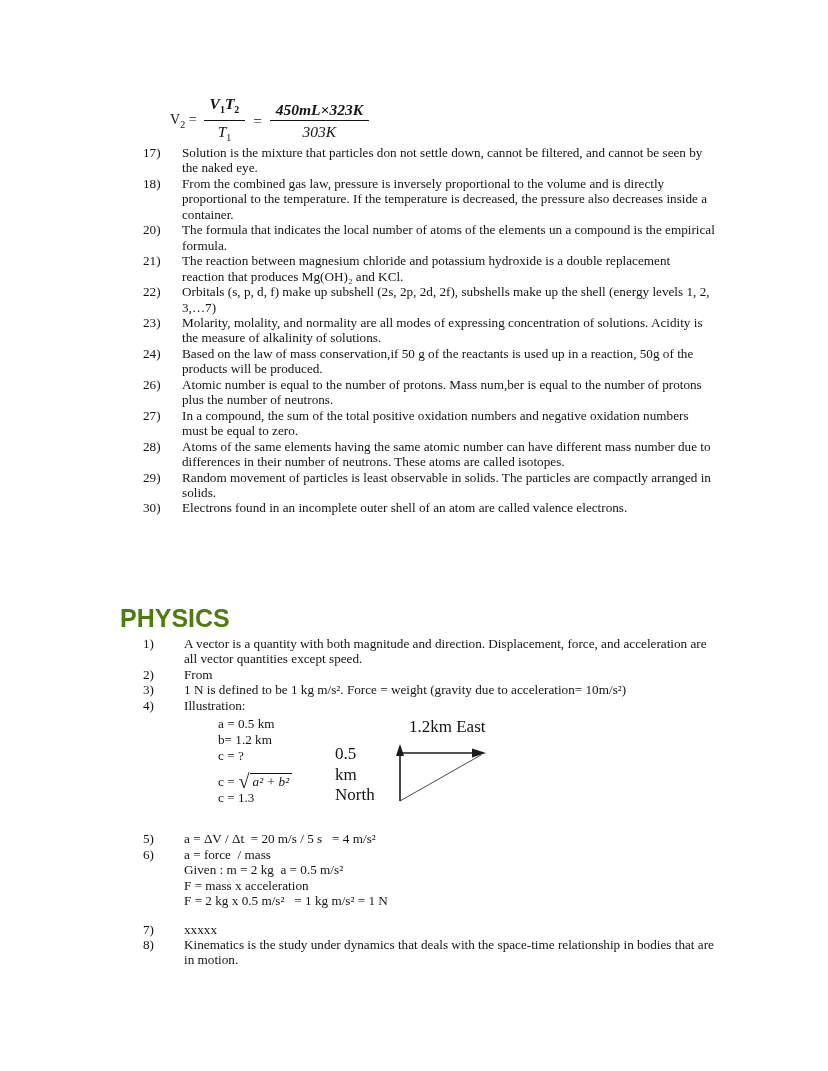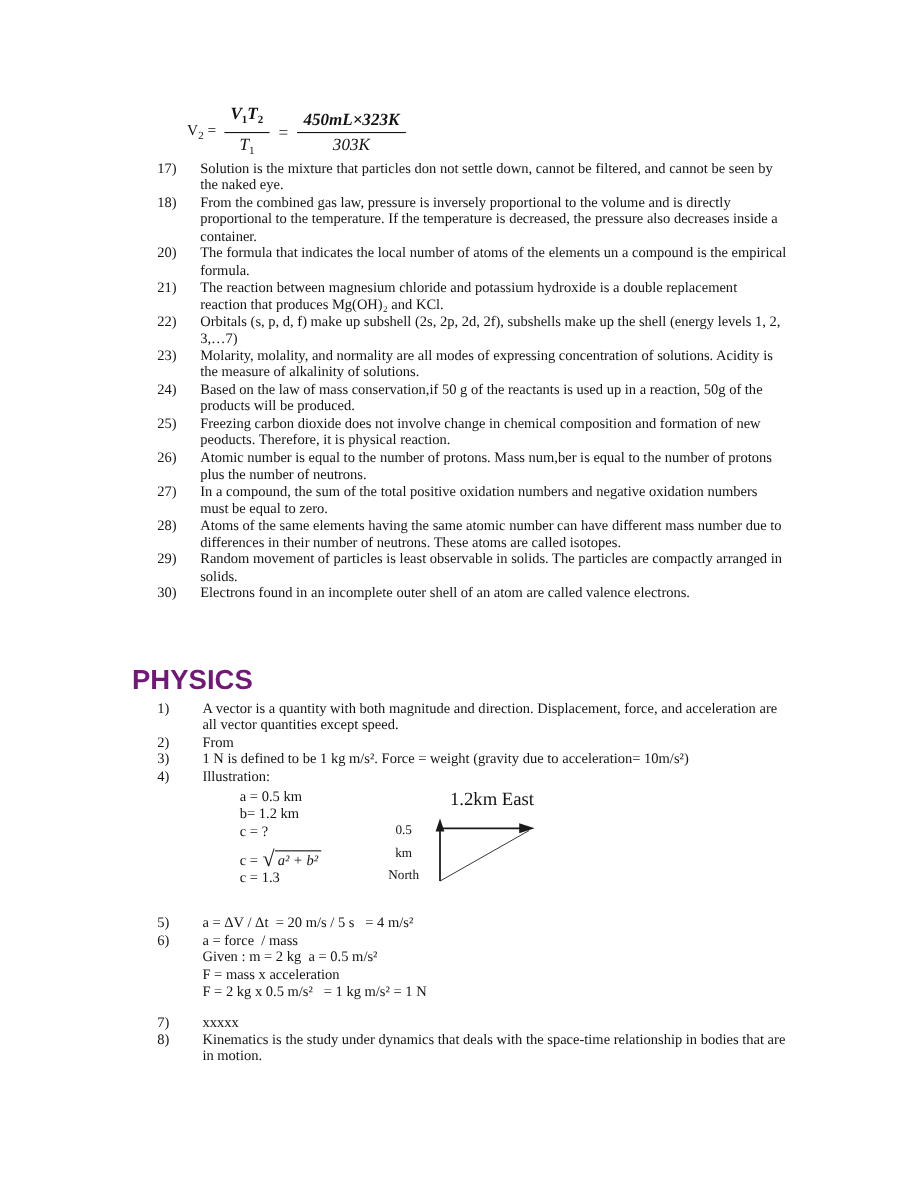--- a/index.html
+++ b/index.html
@@ -27,31 +27,31 @@
   .phys-list{left:143px;top:636px;width:572px;}
   .li{display:flex;align-items:flex-start;gap:12px;}
   .li .num{flex:none;width:27px;}
   .phys-list .li .num{width:29px;}
   .li .txt{flex:1;white-space:pre-wrap;}
   .gap-before{margin-top:13px;}
   
   .physics-heading{
     position:absolute;left:120px;top:604px;margin:0;
     font-family:"Liberation Sans","DejaVu Sans",sans-serif;
-    font-size:25px;font-weight:bold;letter-spacing:0px;color:#701a75;
+    font-size:25px;font-weight:bold;letter-spacing:0px;color:#4d7c0f;
   }
   
   .illustration{position:relative;height:106px;margin:3px 0 9px 0;}
   .calc{position:absolute;left:75px;top:0;line-height:16px;}
   .calc .sqrt-line{height:24px;display:flex;align-items:flex-end;padding-top:2px;}
   .radical{font-size:20px;line-height:18px;}
   .radicand{border-top:1.2px solid #131313;padding:0 3px;font-style:italic;line-height:16px;margin-top:40px;}
   .sqrt-prefix{margin-right:4px;}
-  .north-label{position:absolute;left:192px;top:28px;width:64px;text-align:center;
-    font-size:12px;line-height:20.5px;}
+  .north-label{position:absolute;left:192px;top:28px;width:64px;text-align:left;
+    font-size:17px;line-height:20.5px;}
   .tri-group{position:absolute;left:250px;top:3px;}
   .east-label{font-size:17px;margin-left:16px;margin-bottom:8px;}
   .tri-svg{display:block;}
 </style>
 </head>
 <body>
 
 <div class="page">
 
   <div class="formula-block">
@@ -88,24 +88,20 @@
         <span class="num">22)</span>
         <span class="txt">Orbitals (s, p, d, f) make up subshell (2s, 2p, 2d, 2f), subshells make up the shell (energy levels 1, 2, 3,…7)</span>
       </div>
     <div class="li">
         <span class="num">23)</span>
         <span class="txt">Molarity, molality, and normality are all modes of expressing concentration of solutions. Acidity is the measure of alkalinity of solutions.</span>
       </div>
     <div class="li">
         <span class="num">24)</span>
         <span class="txt">Based on the law of mass conservation,if 50 g of the reactants is used up in a reaction, 50g of the products will be produced.</span>
-      </div>
-    <div class="li">
-        <span class="num">25)</span>
-        <span class="txt">Freezing carbon dioxide does not involve change in chemical composition and formation of new peoducts. Therefore, it is physical reaction.</span>
       </div>
     <div class="li">
         <span class="num">26)</span>
         <span class="txt">Atomic number is equal to the number of protons. Mass num,ber is equal to the number of protons plus the number of neutrons.</span>
       </div>
     <div class="li">
         <span class="num">27)</span>
         <span class="txt">In a compound, the sum of the total positive oxidation numbers and negative oxidation numbers must be equal to zero.</span>
       </div>
     <div class="li">

